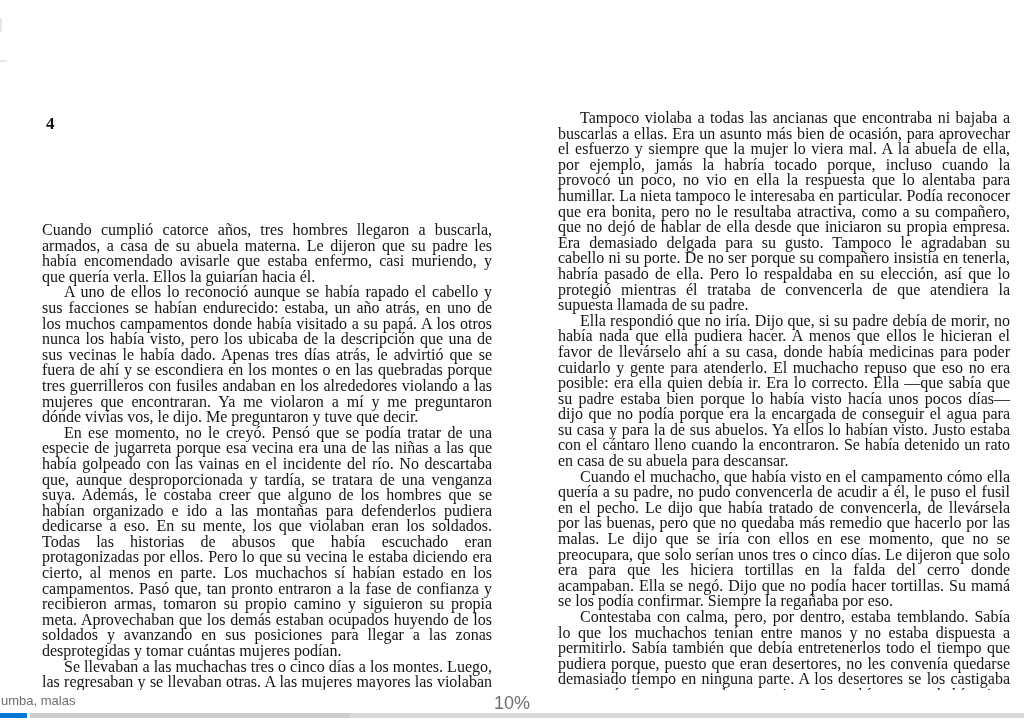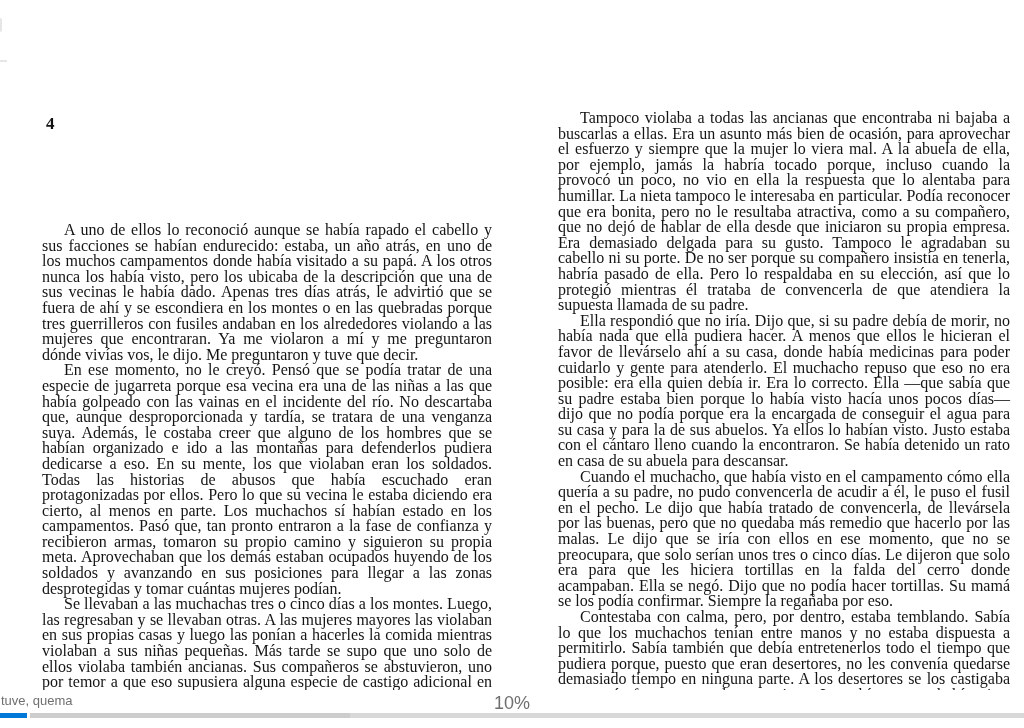--- a/index.html
+++ b/index.html
@@ -102,34 +102,35 @@
 <body>
 
 <div id="app">
 
   <div class="edge-artifact-1"></div>
   <div class="edge-artifact-2"></div>
 
   <div class="chapter-number">4</div>
 
   <div class="page-column left">
+    <p class="para no-indent">Cuando cumplió catorce años, tres hombres llegaron a buscarla, armados, a casa de su abuela materna. Le dijeron que su padre les había encomendado avisarle que estaba enfermo, casi muriendo, y que quería verla. Ellos la guiarían hacia él.</p>
     <p class="para">A uno de ellos lo reconoció aunque se había rapado el cabello y sus facciones se habían endurecido: estaba, un año atrás, en uno de los muchos campamentos donde había visitado a su papá. A los otros nunca los había visto, pero los ubicaba de la descripción que una de sus vecinas le había dado. Apenas tres días atrás, le advirtió que se fuera de ahí y se escondiera en los montes o en las quebradas porque tres guerrilleros con fusiles andaban en los alrededores violando a las mujeres que encontraran. Ya me violaron a mí y me preguntaron dónde vivías vos, le dijo. Me preguntaron y tuve que decir.</p>
     <p class="para">En ese momento, no le creyó. Pensó que se podía tratar de una especie de jugarreta porque esa vecina era una de las niñas a las que había golpeado con las vainas en el incidente del río. No descartaba que, aunque desproporcionada y tardía, se tratara de una venganza suya. Además, le costaba creer que alguno de los hombres que se habían organizado e ido a las montañas para defenderlos pudiera dedicarse a eso. En su mente, los que violaban eran los soldados. Todas las historias de abusos que había escuchado eran protagonizadas por ellos. Pero lo que su vecina le estaba diciendo era cierto, al menos en parte. Los muchachos sí habían estado en los campamentos. Pasó que, tan pronto entraron a la fase de confianza y recibieron armas, tomaron su propio camino y siguieron su propia meta. Aprovechaban que los demás estaban ocupados huyendo de los soldados y avanzando en sus posiciones para llegar a las zonas desprotegidas y tomar cuántas mujeres podían.</p>
     <p class="para">Se llevaban a las muchachas tres o cinco días a los montes. Luego, las regresaban y se llevaban otras. A las mujeres mayores las violaban en sus propias casas y luego las ponían a hacerles la comida mientras violaban a sus niñas pequeñas. Más tarde se supo que uno solo de ellos violaba también ancianas. Sus compañeros se abstuvieron, uno por temor a que eso supusiera alguna especie de castigo adicional en el juicio final (si alguna vez llegaba) y el otro porque no encontraba placer en una mujer que no tenía fuerza para resistirse ni futuro para comprometer.</p>
   </div>
 
   <div class="page-column right">
     <p class="para">Tampoco violaba a todas las ancianas que encontraba ni bajaba a buscarlas a ellas. Era un asunto más bien de ocasión, para aprovechar el esfuerzo y siempre que la mujer lo viera mal. A la abuela de ella, por ejemplo, jamás la habría tocado porque, incluso cuando la provocó un poco, no vio en ella la respuesta que lo alentaba para humillar. La nieta tampoco le interesaba en particular. Podía reconocer que era bonita, pero no le resultaba atractiva, como a su compañero, que no dejó de hablar de ella desde que iniciaron su propia empresa. Era demasiado delgada para su gusto. Tampoco le agradaban su cabello ni su porte. De no ser porque su compañero insistía en tenerla, habría pasado de ella. Pero lo respaldaba en su elección, así que lo protegió mientras él trataba de convencerla de que atendiera la supuesta llamada de su padre.</p>
     <p class="para">Ella respondió que no iría. Dijo que, si su padre debía de morir, no había nada que ella pudiera hacer. A menos que ellos le hicieran el favor de llevárselo ahí a su casa, donde había medicinas para poder cuidarlo y gente para atenderlo. El muchacho repuso que eso no era posible: era ella quien debía ir. Era lo correcto. Ella —que sabía que su padre estaba bien porque lo había visto hacía unos pocos días— dijo que no podía porque era la encargada de conseguir el agua para su casa y para la de sus abuelos. Ya ellos lo habían visto. Justo estaba con el cántaro lleno cuando la encontraron. Se había detenido un rato en casa de su abuela para descansar.</p>
     <p class="para">Cuando el muchacho, que había visto en el campamento cómo ella quería a su padre, no pudo convencerla de acudir a él, le puso el fusil en el pecho. Le dijo que había tratado de convencerla, de llevársela por las buenas, pero que no quedaba más remedio que hacerlo por las malas. Le dijo que se iría con ellos en ese momento, que no se preocupara, que solo serían unos tres o cinco días. Le dijeron que solo era para que les hiciera tortillas en la falda del cerro donde acampaban. Ella se negó. Dijo que no podía hacer tortillas. Su mamá se los podía confirmar. Siempre la regañaba por eso.</p>
     <p class="para">Contestaba con calma, pero, por dentro, estaba temblando. Sabía lo que los muchachos tenían entre manos y no estaba dispuesta a permitirlo. Sabía también que debía entretenerlos todo el tiempo que pudiera porque, puesto que eran desertores, no les convenía quedarse demasiado tiempo en ninguna parte. A los desertores se los castigaba tan o más fuerte que a los enemigos. Lo sabía porque había visto casos en los campamentos. También sabía que los hombres organizados no perdonaban a los que dañaban a la población. Su esperanza era que, si retenía a los que trataban de llevársela, alguien iría a avisar a los que estaban en las montañas, estos bajarían y los matarían ahí mismo. Pero nadie se movió ni a avisar ni a defenderla. Ninguno de sus tíos presentes ni ninguno de los niños que estaba ahí cerca ni las mujeres que veían desde las ventanas hizo algo al respecto,</p>
   </div>
 
   <div class="footer">
-    <div class="book-title">tuve, quema</div>
+    <div class="book-title">umba, malas</div>
     <div class="progress-percent">10%</div>
     <div class="progress-bar">
       <div class="progress-track-read"></div>
       <div class="progress-track" style="background: rgb(216, 216, 216);"></div>
       <div class="progress-fill" style="background: rgb(0, 120, 215);"></div>
     </div>
   </div>
 
 </div>
 

